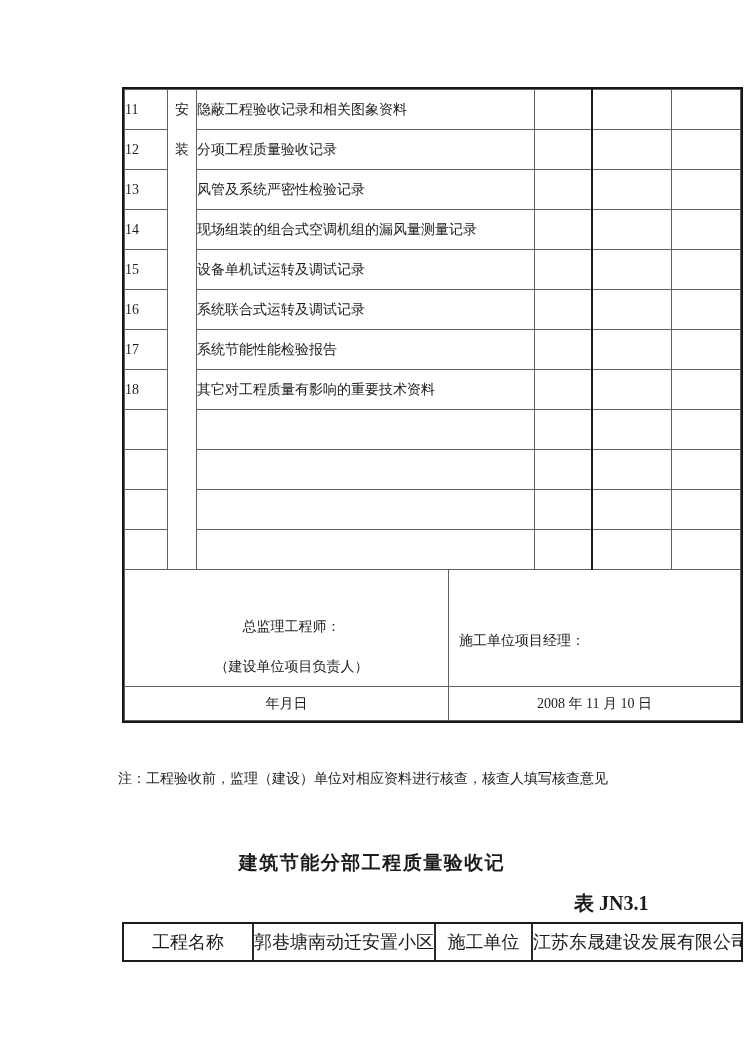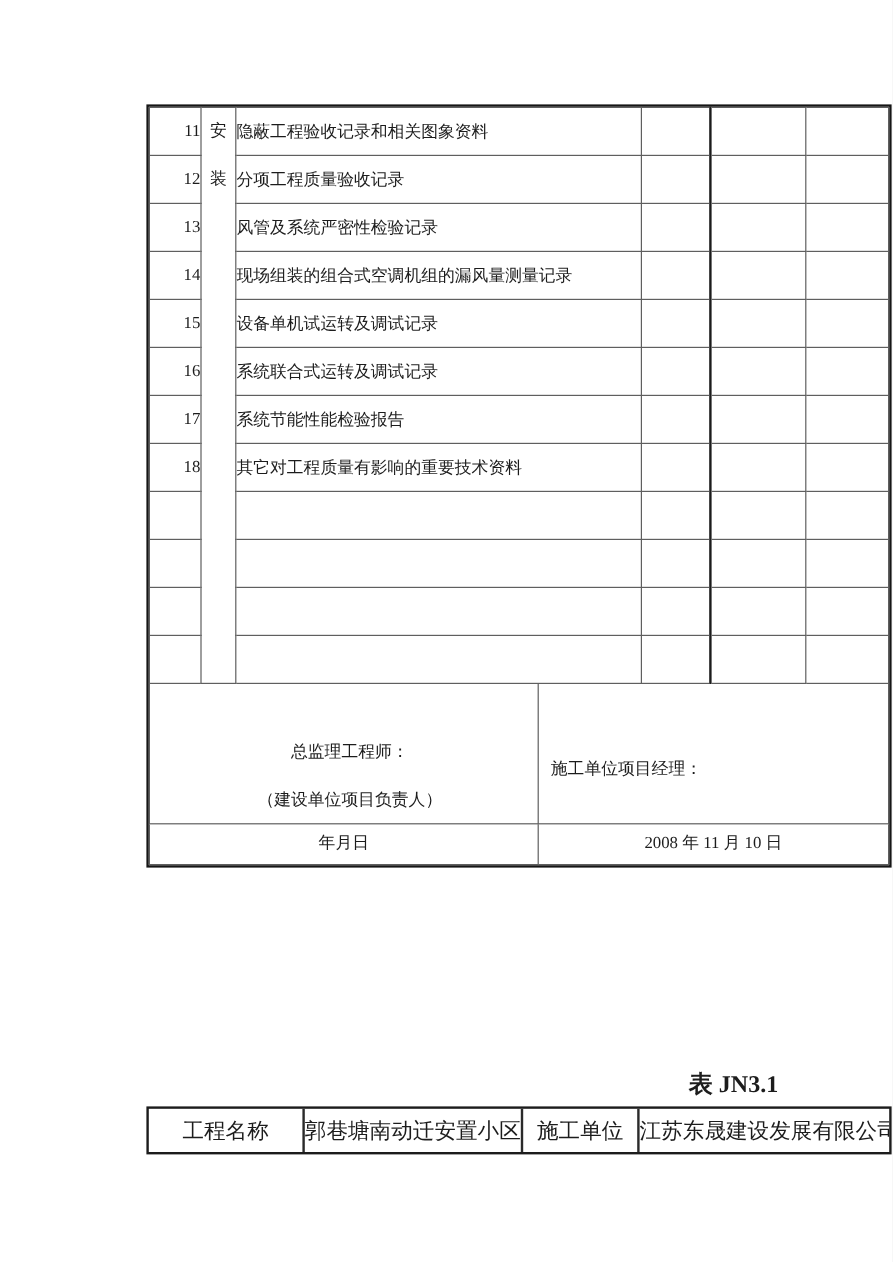--- a/index.html
+++ b/index.html
@@ -10,21 +10,21 @@
   }
   
   .main-block{
     position:absolute;left:122px;top:87px;width:621px;
     border:2px solid #161616;box-sizing:border-box;background:#fff;
   }
   table{border-collapse:collapse;table-layout:fixed;width:100%;}
   td{border:1px solid #5f5f5f;padding:0;font-size:14px;vertical-align:middle;
      overflow:hidden;white-space:nowrap;}
   .rows-table tr{height:40px;}
-  .c-no{text-align:right;margin-top:31px;}
+  .c-no{text-align:left;margin-top:31px;}
   .c-grp{vertical-align:top;text-align:center;}
   .c-grp .gchar{display:block;height:40px;line-height:40px;font-size:14px;}
   .c-desc{}
   .c5-dark{border-left:2px solid #1c1c1c;}
   
   .concl-table td{height:40px;border-top:none;}
   .concl-label{text-align:center;}
   
   .sign-table td{border-top:none;}
   .sign-table .sig-row td{height:116px;vertical-align:top;}
@@ -177,22 +177,24 @@
         </tr>
         <tr class="date-row">
           <td>年月日</td>
           <td>2008 年 11 月 10 日</td>
         </tr>
       </tbody>
     </table>
   </div>
 
   <div class="notes">
+    <div class="n1">注：工程验收前，监理（建设）单位对相应资料进行核查，核查人填写核查意见</div>
   </div>
 
+  <div class="sec-title">建筑节能分部工程质量验收记</div>
   <div class="tbl-no">表 JN3.1</div>
 
   <div class="bottom-block">
     <table class="bottom-table">
       <colgroup>
         <col style="width:129px">
           <col style="width:182px">
           <col style="width:97px">
           <col>
       </colgroup>

